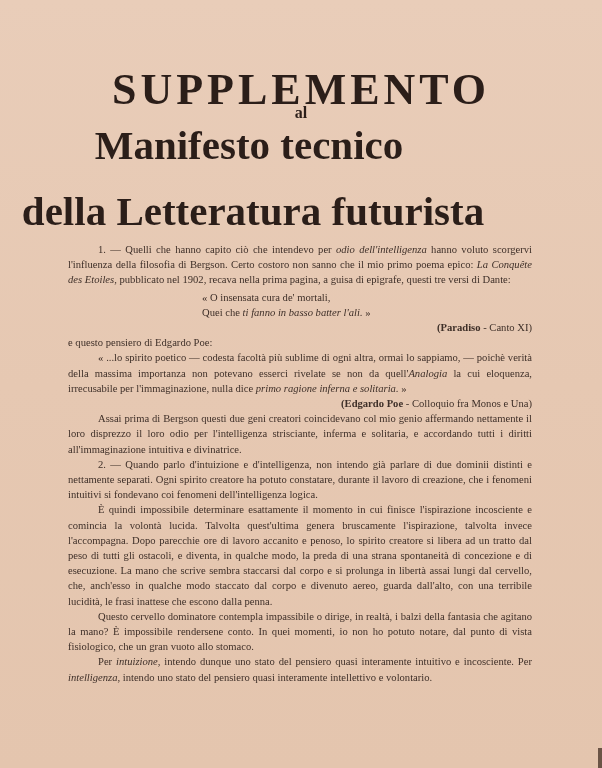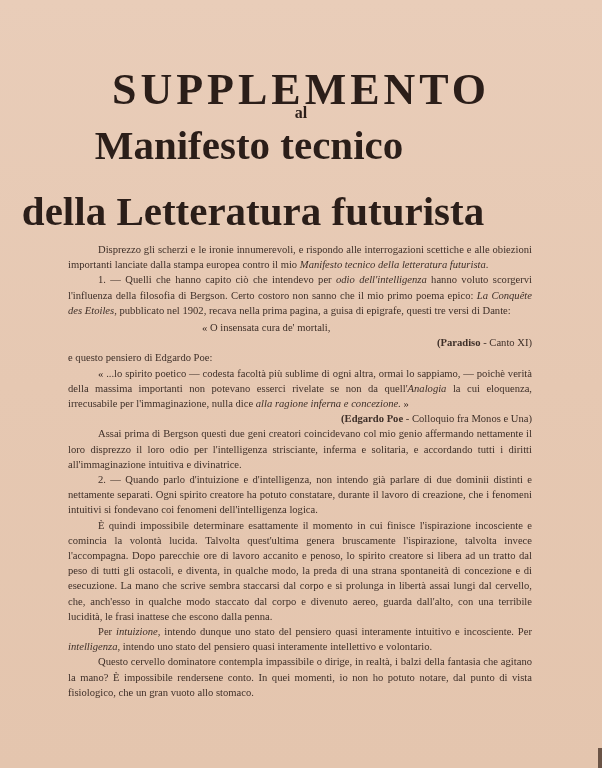--- a/index.html
+++ b/index.html
@@ -53,33 +53,33 @@
 
 <div class="page">
   <div class="title-block">
     <div class="t1">SUPPLEMENTO</div>
     <div class="t2">al</div>
     <div class="t3">Manifesto tecnico</div>
     <div class="t4">della Letteratura futurista</div>
   </div>
 
   <div class="body-text">
-    <p class="indent"><span>Disprezzo gli scherzi e le ironie innumerevoli, e rispondo alle interrogazioni scettiche e alle obiezioni importanti lanciate dalla stampa europea contro il mio </span><i>Manifesto tecnico della letteratura futurista</i><span>.</span></p>
 
     <p class="indent"><span>1. — </span><span>Quelli che hanno capito ciò che intendevo per </span><i>odio dell'intelligenza</i><span> hanno voluto scorgervi l'influenza della filosofia di Bergson. Certo costoro non sanno che il mio primo poema epico: </span><i>La Conquête des Etoiles</i><span>, pubblicato nel 1902, recava nella prima pagina, a guisa di epigrafe, questi tre versi di Dante:</span></p>
 
     <div class="verse">
       <div>« O insensata cura de' mortali,</div>
+      <div><span>Quei che </span><i>ti fanno in basso batter l'ali.</i><span> »</span></div>
     </div>
     <p class="attrib"><b>(Paradiso</b><span> - Canto XI)</span></p>
 
     <p>e questo pensiero di Edgardo Poe:</p>
-    <p class="quote"><span>« ...lo spirito poetico — codesta facoltà più sublime di ogni altra, ormai lo sappiamo, — poichè verità della massima importanti non potevano esserci rivelate se non da quell'</span><i>Analogia</i><span> la cui eloquenza, irrecusabile per l'immaginazione, nulla dice </span><i>alla ragione inferna e concezione.</i><span> »</span></p>
+    <p class="quote"><span>« ...lo spirito poetico — codesta facoltà più sublime di ogni altra, ormai lo sappiamo, — poichè verità della massima importanza non potevano esserci rivelate se non da quell'</span><i>Analogia</i><span> la cui eloquenza, irrecusabile per l'immaginazione, nulla dice </span><i>primo ragione inferna e solitaria.</i><span> »</span></p>
     <p class="attrib"><b>(Edgardo Poe</b><span> - Colloquio fra Monos e Una)</span></p>
 
     <p class="indent">Assai prima di Bergson questi due geni creatori coincidevano col mio genio affermando nettamente il loro disprezzo il loro odio per l'intelligenza strisciante, inferma e solitaria, e accordando tutti i diritti all'immaginazione intuitiva e divinatrice.</p>
     <p class="indent">2. — Quando parlo d'intuizione e d'intelligenza, non intendo già parlare di due dominii distinti e nettamente separati. Ogni spirito creatore ha potuto constatare, durante il lavoro di creazione, che i fenomeni intuitivi si fondevano coi fenomeni dell'intelligenza logica.</p>
     <p class="indent">È quindi impossibile determinare esattamente il momento in cui finisce l'ispirazione incosciente e comincia la volontà lucida. Talvolta quest'ultima genera bruscamente l'ispirazione, talvolta invece l'accompagna. Dopo parecchie ore di lavoro accanito e penoso, lo spirito creatore si libera ad un tratto dal peso di tutti gli ostacoli, e diventa, in qualche modo, la preda di una strana spontaneità di concezione e di esecuzione. La mano che scrive sembra staccarsi dal corpo e si prolunga in libertà assai lungi dal cervello, che, anch'esso in qualche modo staccato dal corpo e divenuto aereo, guarda dall'alto, con una terribile lucidità, le frasi inattese che escono dalla penna.</p>
+    <p class="indent">Questo cervello dominatore contempla impassibile o dirige, in realtà, i balzi della fantasia che agitano la mano? È impossibile rendersene conto. In quei momenti, io non ho potuto notare, dal punto di vista fisiologico, che un gran vuoto allo stomaco.</p>
     <p class="indent"><span>Per </span><i>intuizione</i><span>, intendo dunque uno stato del pensiero quasi interamente intuitivo e incosciente. Per </span><i>intelligenza</i><span>, intendo uno stato del pensiero quasi interamente intellettivo e volontario.</span></p>
-    <p class="indent">Questo cervello dominatore contempla impassibile o dirige, in realtà, i balzi della fantasia che agitano la mano? È impossibile rendersene conto. In quei momenti, io non ho potuto notare, dal punto di vista fisiologico, che un gran vuoto allo stomaco.</p>
   </div>
   <div class="edge"></div>
 </div>
 
 </body></html>

